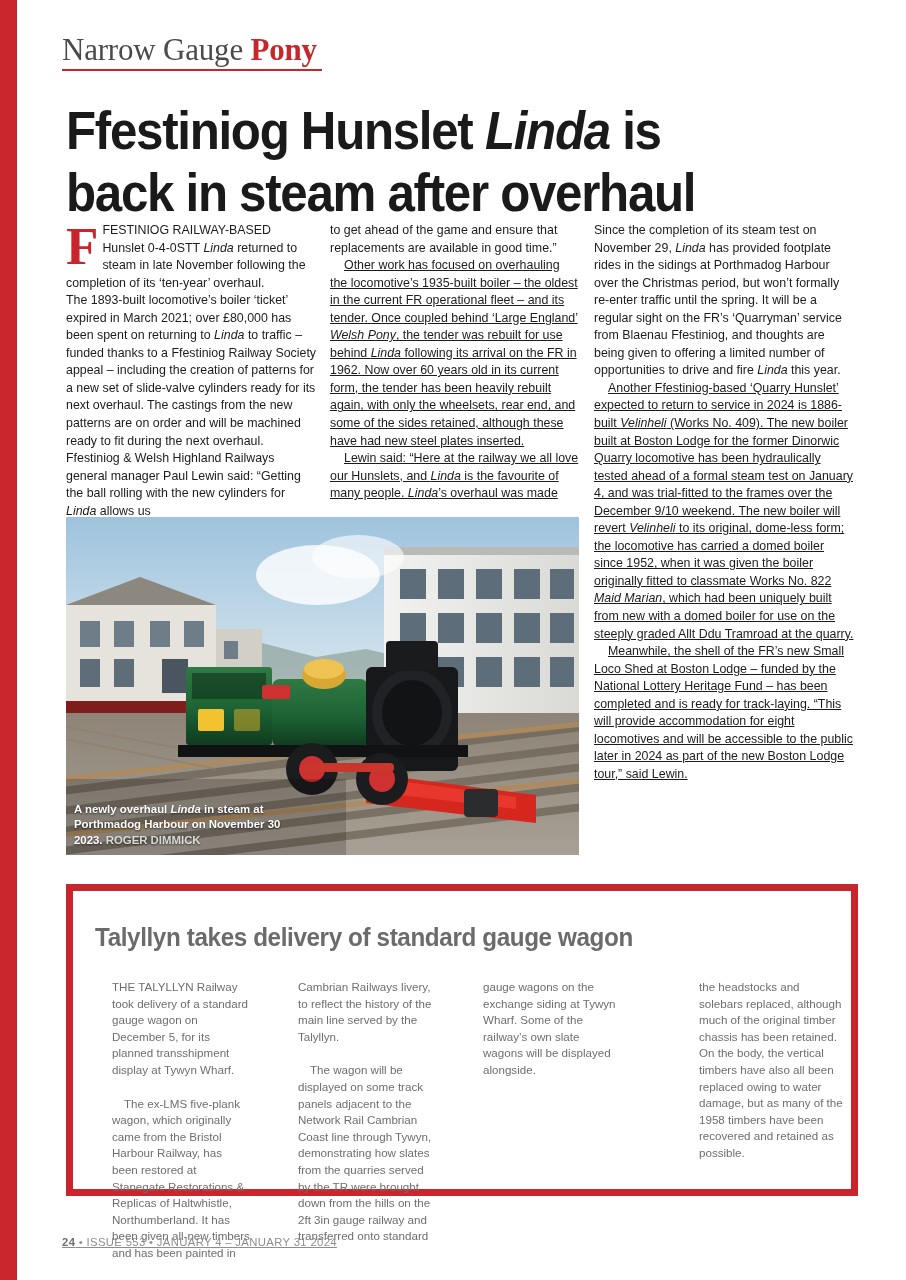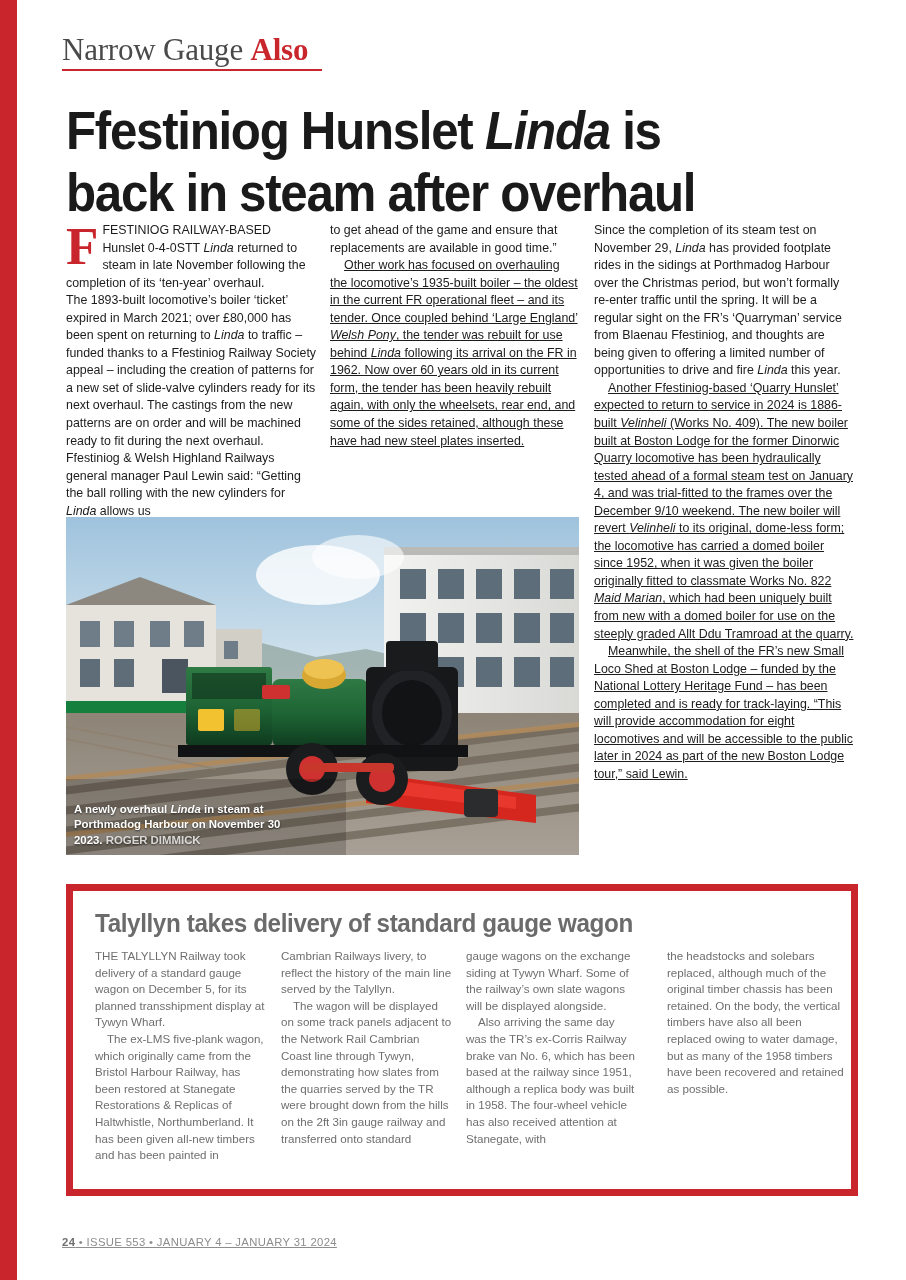--- a/index.html
+++ b/index.html
@@ -108,21 +108,21 @@
   }
 
   
   .photo {
     position: absolute;
     left: 66px;
     top: 517px;
     width: 513px;
     height: 338px;
     overflow: hidden;
-    background: #15803d;
+    background: #7f1d1d;
   }
   .photo svg { display: block; }
 
   .photo-caption {
     position: absolute;
     left: 8px;
     bottom: 7px;
     width: 230px;
     font-size: 11.4px;
     line-height: 15.4px;
@@ -139,21 +139,21 @@
 
   
   .boxed {
     position: absolute;
     left: 66px;
     top: 884px;
     width: 792px;
     height: 312px;
     border: 7px solid #c8262c;
     background: #ffffff;
-    padding: 17px 20px 14px 22px;
+    padding: 31px 20px 14px 22px;
   }
   .boxed h2 {
     font-family: "Liberation Sans Narrow", "Liberation Sans", sans-serif;
     font-weight: bold;
     font-size: 25px;
     line-height: 30px;
     color: #6b6b6b;
     letter-spacing: -0.4px;
     margin-bottom: 10px;
     transform: scaleX(0.97);
@@ -164,26 +164,26 @@
     height: 232px;
   }
   .bcol {
     position: absolute;
     top: 0;
     width: 172px;
     font-size: 11.6px;
     line-height: 16.6px;
     color: #6e6e6e;
   }
-  .bcol p { margin: 0; }
+  .bcol p { margin: 17px; }
   .bcol p + p { text-indent: 12px; }
   .bc1 { left: 0; }
   .bc2 { left: 186px; }
   .bc3 { left: 371px; }
-  .bc4 { left: 572px; width: 178px; }
+  .bc4 { left: 587px; width: 178px; }
 
   
   .footer {
     position: absolute;
     left: 62px;
     top: 1236px;
     font-size: 11.3px;
     letter-spacing: .35px;
     color: #8d8d8d;
     text-decoration: underline;
@@ -191,39 +191,40 @@
   .footer .pg { font-weight: bold; color: #6f6f6f; }
 </style>
 </head>
 <body>
 
 <div class="page">
 
   <div class="spine"></div>
 
   <div class="section-header">
-    <div class="title"><span>Narrow Gauge </span><span class="accent">Also</span></div>
+    <div class="title"><span>Narrow Gauge </span><span class="accent">Pony</span></div>
     <div class="rule"></div>
   </div>
 
   <h1 class="headline"><span>Ffestiniog Hunslet </span><em>Linda</em><span> is</span><br><span>back in steam after overhaul</span></h1>
 
   <div class="cols">
 
     <div class="col col1">
       <div class="dropcap-wrap">
         <span class="dropcap">F</span>
         <p><span>FESTINIOG RAILWAY-BASED Hunslet 0-4-0STT <em>Linda</em> returned to steam in late November following the completion of its ‘ten-year’ overhaul.</span></p>
       </div>
       <p><span>The 1893-built locomotive’s boiler ‘ticket’ expired in March 2021; over £80,000 has been spent on returning to <em>Linda</em> to traffic – funded thanks to a Ffestiniog Railway Society appeal – including the creation of patterns for a new set of slide-valve cylinders ready for its next overhaul. The castings from the new patterns are on order and will be machined ready to fit during the next overhaul. Ffestiniog &amp; Welsh Highland Railways general manager Paul Lewin said: “Getting the ball rolling with the new cylinders for <em>Linda</em> allows us</span></p>
     </div>
 
     <div class="col col2">
       <p style="text-indent:0"><span>to get ahead of the game and ensure that replacements are available in good time.”</span></p>
       <p><span>Other work has focused on overhauling the locomotive’s 1935-built boiler – the oldest in the current FR operational fleet – and its tender. Once coupled behind ‘Large England’ <em>Welsh Pony</em>, the tender was rebuilt for use behind <em>Linda</em> following its arrival on the FR in 1962. Now over 60 years old in its current form, the tender has been heavily rebuilt again, with only the wheelsets, rear end, and some of the sides retained, although these have had new steel plates inserted.</span></p>
+      <p><span>Lewin said: “Here at the railway we all love our Hunslets, and <em>Linda</em> is the favourite of many people. <em>Linda</em>’s overhaul was made</span></p>
     </div>
 
     <div class="col col3">
       <p><span>Since the completion of its steam test on November 29, <em>Linda</em> has provided footplate rides in the sidings at Porthmadog Harbour over the Christmas period, but won’t formally re-enter traffic until the spring. It will be a regular sight on the FR’s ‘Quarryman’ service from Blaenau Ffestiniog, and thoughts are being given to offering a limited number of opportunities to drive and fire <em>Linda</em> this year.</span></p>
       <p><span>Another Ffestiniog-based ‘Quarry Hunslet’ expected to return to service in 2024 is 1886-built <em>Velinheli</em> (Works No. 409). The new boiler built at Boston Lodge for the former Dinorwic Quarry locomotive has been hydraulically tested ahead of a formal steam test on January 4, and was trial-fitted to the frames over the December 9/10 weekend. The new boiler will revert <em>Velinheli</em> to its original, dome-less form; the locomotive has carried a domed boiler since 1952, when it was given the boiler originally fitted to classmate Works No. 822 <em>Maid Marian</em>, which had been uniquely built from new with a domed boiler for use on the steeply graded Allt Ddu Tramroad at the quarry.</span></p>
       <p><span>Meanwhile, the shell of the FR’s new Small Loco Shed at Boston Lodge – funded by the National Lottery Heritage Fund – has been completed and is ready for track-laying. “This will provide accommodation for eight locomotives and will be accessible to the public later in 2024 as part of the new Boston Lodge tour,” said Lewin.</span></p>
     </div>
   </div>
 
   <figure class="photo">
@@ -352,21 +353,20 @@
       <div class="bcol bc1">
         <p style="text-indent:0"><span>THE TALYLLYN Railway took delivery of a standard gauge wagon on December 5, for its planned transshipment display at Tywyn Wharf.</span></p>
         <p><span>The ex-LMS five-plank wagon, which originally came from the Bristol Harbour Railway, has been restored at Stanegate Restorations &amp; Replicas of Haltwhistle, Northumberland. It has been given all-new timbers and has been painted in</span></p>
       </div>
       <div class="bcol bc2">
         <p style="text-indent:0"><span>Cambrian Railways livery, to reflect the history of the main line served by the Talyllyn.</span></p>
         <p><span>The wagon will be displayed on some track panels adjacent to the Network Rail Cambrian Coast line through Tywyn, demonstrating how slates from the quarries served by the TR were brought down from the hills on the 2ft 3in gauge railway and transferred onto standard</span></p>
       </div>
       <div class="bcol bc3">
         <p style="text-indent:0"><span>gauge wagons on the exchange siding at Tywyn Wharf. Some of the railway’s own slate wagons will be displayed alongside.</span></p>
-        <p><span>Also arriving the same day was the TR’s ex-Corris Railway brake van No. 6, which has been based at the railway since 1951, although a replica body was built in 1958. The four-wheel vehicle has also received attention at Stanegate, with</span></p>
       </div>
       <div class="bcol bc4">
         <p style="text-indent:0"><span>the headstocks and solebars replaced, although much of the original timber chassis has been retained. On the body, the vertical timbers have also all been replaced owing to water damage, but as many of the 1958 timbers have been recovered and retained as possible.</span></p>
       </div>
     </div>
   </section>
 
   <div class="footer"><span class="pg">24</span><span> • ISSUE 553 • JANUARY 4 – JANUARY 31 2024</span></div>
 
 </div>

